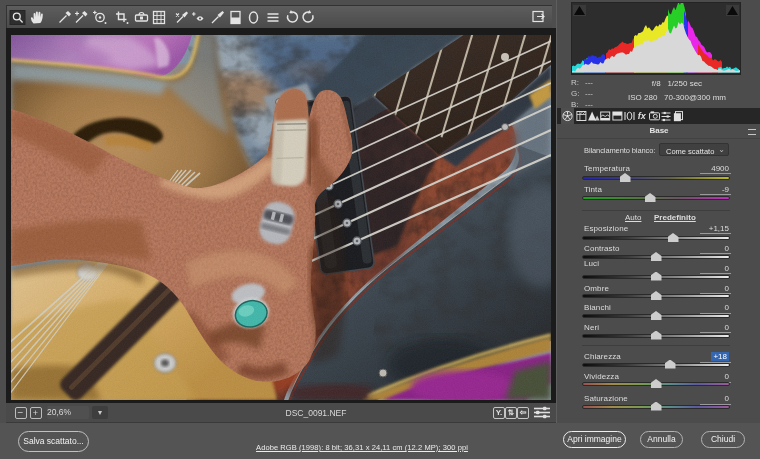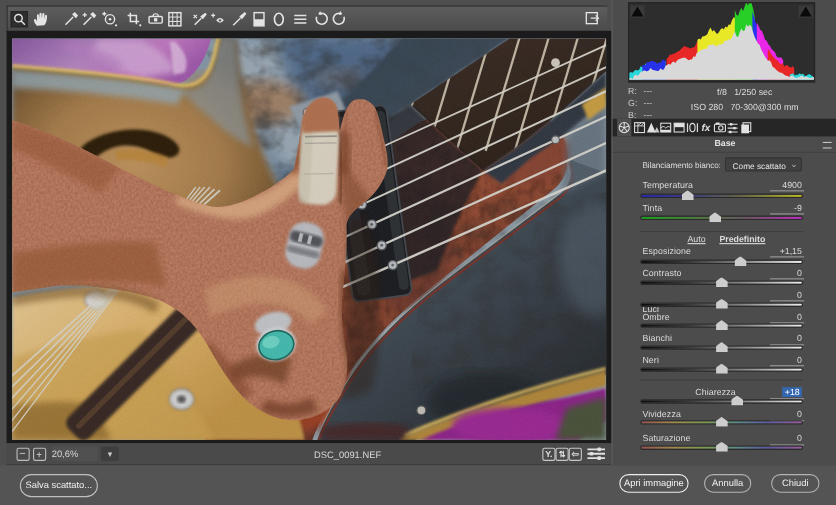--- a/index.html
+++ b/index.html
@@ -341,20 +341,21 @@
       <g fill="#e0e0e0">
         <rect x="10" y="0.8" width="3.4" height="3.4" rx="1"></rect>
         <rect x="3" y="4.8" width="3.4" height="3.4" rx="1"></rect>
         <rect x="10" y="8.8" width="3.4" height="3.4" rx="1"></rect>
       </g>
     </svg>
 </div>
 
 <div class="abs" id="botbar" style="left:0;top:423px;width:760px;height:36px;background:#545454;">
  <div class="abs" style="left:18px;top:8px;width:69px;height:19px;border:1px solid #c0c0c0;border-radius:11px;color:#f2f2f2;font-size:8.5px;line-height:19px;text-align:center;white-space:nowrap;">Salva scattato...</div>
+ <div class="abs" style="left:167px;top:13px;width:390px;text-align:center;white-space:nowrap;"><span style="color:#ececec;font-size:7.5px;text-decoration:underline;letter-spacing:0.08px;">Adobe RGB (1998): 8 bit; 36,31 x 24,11 cm (12.2 MP); 300 ppi</span></div>
  <div class="abs" style="left:563px;top:8px;width:61px;height:15px;border:1.5px solid #ededed;border-radius:9px;color:#f4f4f4;font-size:8.5px;line-height:15px;text-align:center;white-space:nowrap;">Apri immagine</div>
  <div class="abs" style="left:640px;top:8px;width:41px;height:15px;border:1px solid #b2b2b2;border-radius:9px;color:#f0f0f0;font-size:8.5px;line-height:15px;text-align:center;">Annulla</div>
  <div class="abs" style="left:701px;top:8px;width:42px;height:15px;border:1px solid #b2b2b2;border-radius:9px;color:#f0f0f0;font-size:8.5px;line-height:15px;text-align:center;">Chiudi</div>
 </div>
 
 <div class="abs" id="rpanel" style="left:556px;top:0;width:204px;height:423px;background:#4c4c4c;border-left:1px solid #5e5e5e;box-sizing:border-box;">
  <div class="abs" style="left:14px;top:2px;width:170px;height:73px;background:#2d2d2d;border:1px solid #242424;box-sizing:border-box;">
   <svg width="168" height="71" viewBox="0 0 168 71" style="position:absolute;left:0;top:0">
    <rect x="1" y="2" width="13" height="11" fill="#3a3a3a"></rect>
         <path d="M7.5 3 L13 12 L2 12 Z" fill="#0a0a0a"></path>
@@ -458,41 +459,41 @@
  <div class="lbl" style="left:27px;top:223.5px;">Esposizione</div>
  <div class="val" style="left:142px;top:223.5px;width:30px;">+1,15</div>
  <div class="abs" style="left:143px;top:233.0px;width:31px;height:1px;background:#9a9a9a;"></div>
  <div class="trk tone" style="top:236px;"></div>
  <div class="hdl" style="left:110.5px;top:233px;"></div>
  <div class="lbl" style="left:27px;top:243.5px;">Contrasto</div>
  <div class="val" style="left:142px;top:243.5px;width:30px;">0</div>
  <div class="abs" style="left:143px;top:253.0px;width:31px;height:1px;background:#9a9a9a;"></div>
  <div class="trk tone" style="top:255px;"></div>
  <div class="hdl" style="left:93.5px;top:252px;"></div>
- <div class="lbl" style="left:27px;top:277px;">Luci</div>
+ <div class="lbl" style="left:27px;top:259px;">Luci</div>
  <div class="val" style="left:142px;top:263.5px;width:30px;">0</div>
  <div class="abs" style="left:143px;top:273.0px;width:31px;height:1px;background:#9a9a9a;"></div>
  <div class="trk tone" style="top:274.5px;"></div>
  <div class="hdl" style="left:93.5px;top:271.5px;"></div>
  <div class="lbl" style="left:27px;top:283.5px;">Ombre</div>
  <div class="val" style="left:142px;top:283.5px;width:30px;">0</div>
  <div class="abs" style="left:143px;top:293.0px;width:31px;height:1px;background:#9a9a9a;"></div>
  <div class="trk tone" style="top:294px;"></div>
  <div class="hdl" style="left:93.5px;top:291px;"></div>
  <div class="lbl" style="left:27px;top:303px;">Bianchi</div>
  <div class="val" style="left:142px;top:303px;width:30px;">0</div>
  <div class="abs" style="left:143px;top:312.5px;width:31px;height:1px;background:#9a9a9a;"></div>
  <div class="trk tone" style="top:314px;"></div>
  <div class="hdl" style="left:93.5px;top:311px;"></div>
  <div class="lbl" style="left:27px;top:322.5px;">Neri</div>
  <div class="val" style="left:142px;top:322.5px;width:30px;">0</div>
  <div class="abs" style="left:143px;top:332.0px;width:31px;height:1px;background:#9a9a9a;"></div>
  <div class="trk tone" style="top:333.5px;"></div>
  <div class="hdl" style="left:93.5px;top:330.5px;"></div>
- <div class="lbl" style="left:27px;top:352px;margin-left:48px;">Chiarezza</div>
+ <div class="lbl" style="left:27px;top:352px;">Chiarezza</div>
  <div class="val" style="left:142px;top:352px;width:30px;"><span style="background:#3567b1;padding:0 2px;color:#fff;">+18</span></div>
  <div class="abs" style="left:143px;top:361.5px;width:31px;height:1px;background:#9a9a9a;"></div>
  <div class="trk tone" style="top:362.5px;"></div>
  <div class="hdl" style="left:107.5px;top:359.5px;"></div>
  <div class="lbl" style="left:27px;top:372px;">Vividezza</div>
  <div class="val" style="left:142px;top:372px;width:30px;">0</div>
  <div class="abs" style="left:143px;top:381.5px;width:31px;height:1px;background:#9a9a9a;"></div>
  <div class="trk rain" style="top:382px;"></div>
  <div class="hdl" style="left:93.5px;top:379px;"></div>
  <div class="lbl" style="left:27px;top:394px;">Saturazione</div>

